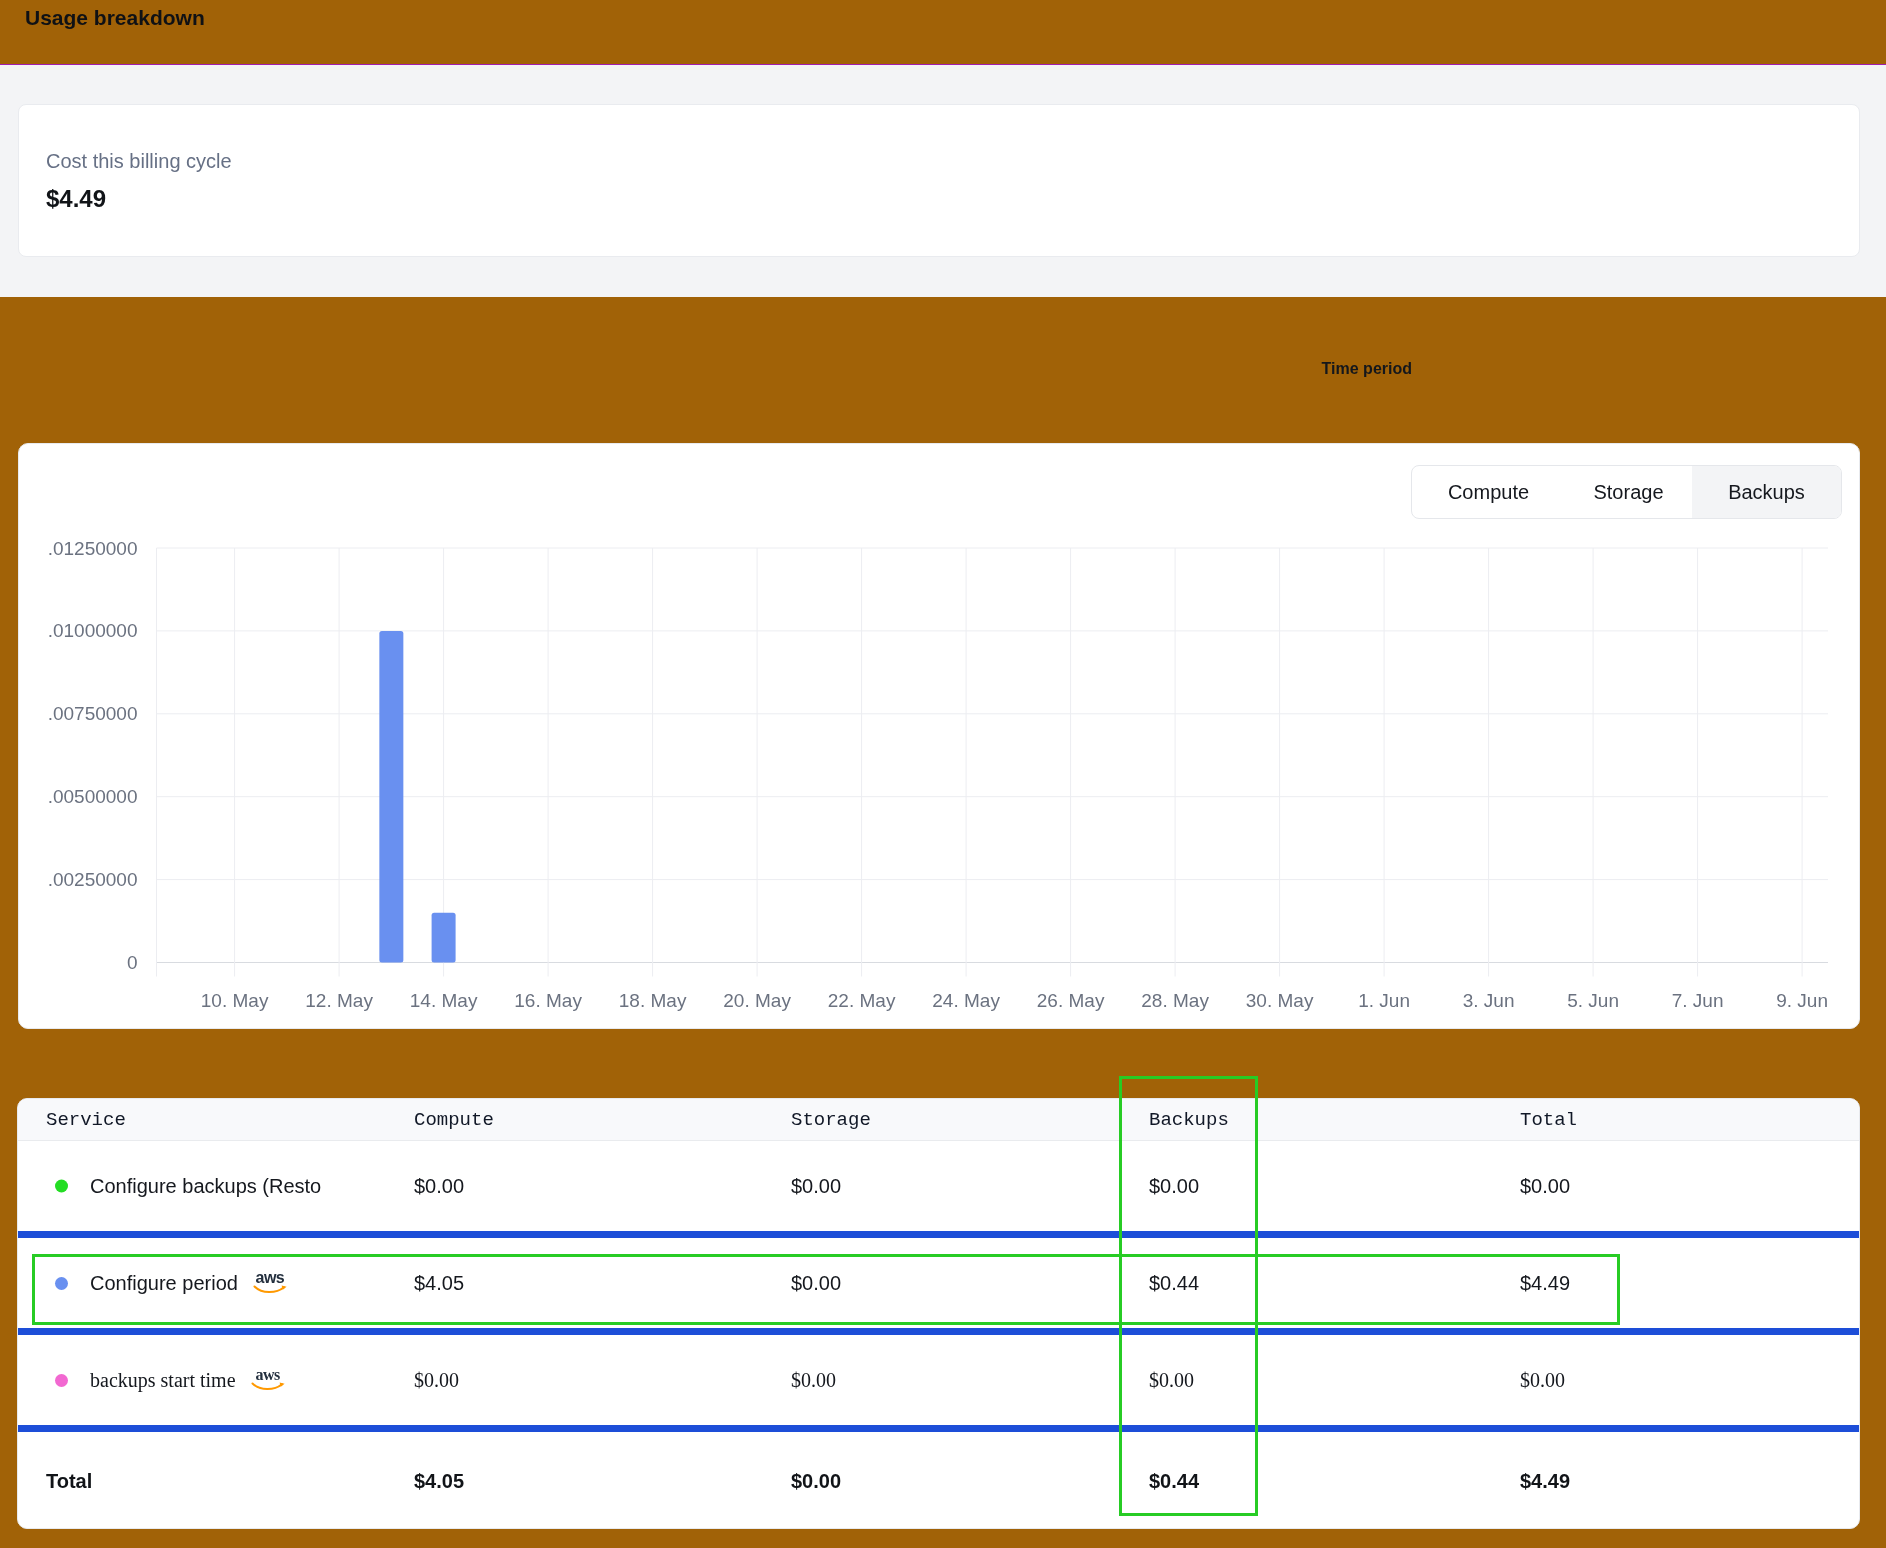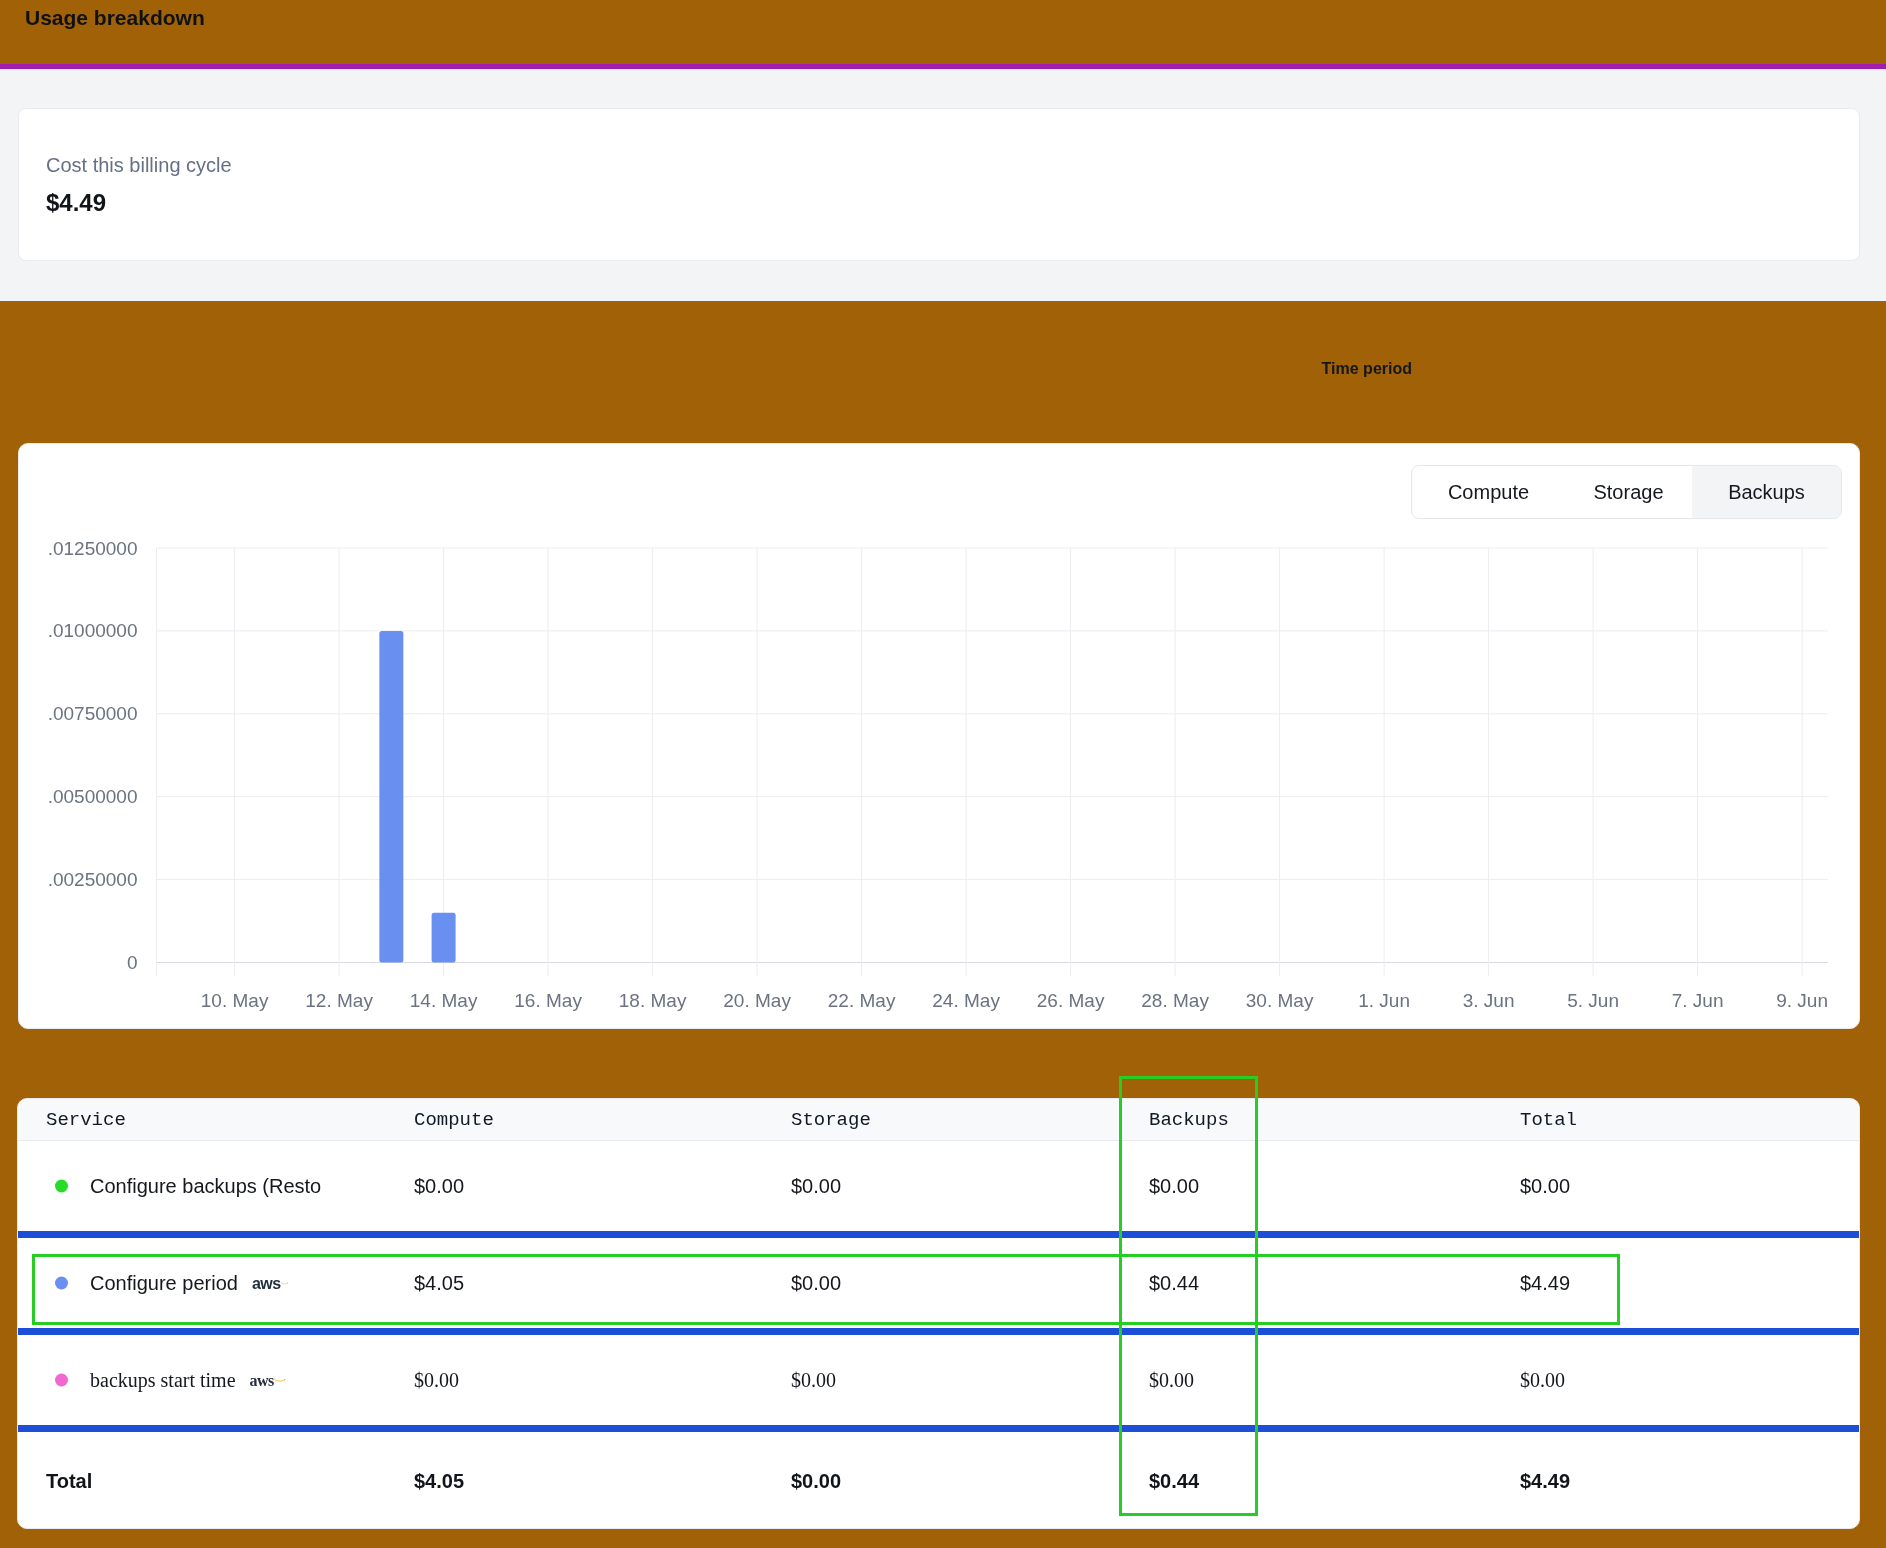--- a/index.html
+++ b/index.html
@@ -3,21 +3,21 @@
 <meta charset="utf-8">
 <style>
   html,body{margin:0;padding:0;background:#fff;}
   .page{
     position:relative;width:1886px;height:1548px;background:#a16207;
     font-family:"Liberation Sans","DejaVu Sans",sans-serif;overflow:hidden;
     color:#15181e;
   }
   .page-title{position:absolute;left:25px;top:6px;font-size:21px;font-weight:700;color:#0f1115;}
   
-  .gray-band{position:absolute;left:0;top:64px;width:1886px;height:232px;background:#f3f4f6;border-top:5px solid #a21caf;}
+  .gray-band{position:absolute;left:0;top:64px;width:1886px;height:232px;background:#f3f4f6;border-top:1px solid #a21caf;}
   .cost-card{position:absolute;left:18px;top:39px;width:1842px;height:153px;background:#fff;border:1px solid #e9ebef;border-radius:8px;box-sizing:border-box;}
   .cost-label{position:absolute;left:27px;top:45px;font-size:20px;color:#667085;}
   .cost-value{position:absolute;left:27px;top:80px;font-size:24px;font-weight:700;color:#111418;}
   
   .tp-label{position:absolute;left:1100px;top:360px;width:312px;text-align:right;font-size:16px;font-weight:700;color:#14171c;}
   .tp-select{
     position:absolute;left:1452px;top:345px;width:410px;height:50px;box-sizing:border-box;
     background:#f6f7f9;border:1px solid #e3e6ea;border-radius:8px;
     display:flex;align-items:center;justify-content:space-between;
     padding:0 22px 0 20px;cursor:pointer;
@@ -37,21 +37,21 @@
   .table-card{position:absolute;left:17px;top:1098px;width:1843px;height:431px;background:#fff;border:1px solid #e8eaee;border-radius:10px;box-sizing:border-box;overflow:hidden;}
   .thead{position:absolute;left:0;top:0;width:100%;height:42px;background:#f8f9fb;border-bottom:1px solid #e9ebee;box-sizing:border-box;}
   .hcell{position:absolute;top:50%;transform:translateY(-50%);font-size:19px;font-weight:500;color:#111827;white-space:nowrap;font-family:Liberation Mono, monospace;}
   .h-service{left:28px;} .h-compute{left:396px;} .h-storage{left:773px;} .h-backups{left:1131px;} .h-total{left:1502px;}
   .trow{position:absolute;left:0;width:100%;height:97px;}
   .trow.sep{border-bottom:7px solid #1d4ed8;box-sizing:border-box;}
   .r0{top:42px;} .r1{top:139px;} .r2{top:236px;font-family:Liberation Serif, serif;} .rt{top:333px;height:98px;}
   .svc-group{position:absolute;left:37px;top:50%;transform:translateY(-50%);display:flex;align-items:center;white-space:nowrap;}
   .dot{width:13px;height:13px;border-radius:50%;margin-right:22px;flex:none;}
   .svc-name{font-size:20px;color:#15181e;}
-  .aws-badge{display:inline-flex;flex-direction:row;align-items:center;margin-left:14px;width:36px;}
+  .aws-badge{display:inline-flex;flex-direction:column;align-items:center;margin-left:14px;width:36px;}
   .aws-text{font-size:16px;font-weight:700;color:#232f3e;line-height:14px;letter-spacing:-0.5px;}
   .cell{position:absolute;top:50%;transform:translateY(-50%);font-size:20px;color:#15181e;white-space:nowrap;}
   .c-compute{left:396px;} .c-storage{left:773px;} .c-backups{left:1131px;} .c-total{left:1502px;}
   .rt .cell,.rt .svc-name,.total-label{font-weight:700;color:#111418;}
   .total-label{position:absolute;left:28px;top:50%;transform:translateY(-50%);font-size:20px;}
   
   .hl{position:absolute;border:3px solid #27cc24;box-sizing:border-box;pointer-events:none;z-index:20;}
   .hl-col{left:1119px;top:1076px;width:139px;height:440px;}
   .hl-row{left:32px;top:1254px;width:1588px;height:71px;}
 </style>

